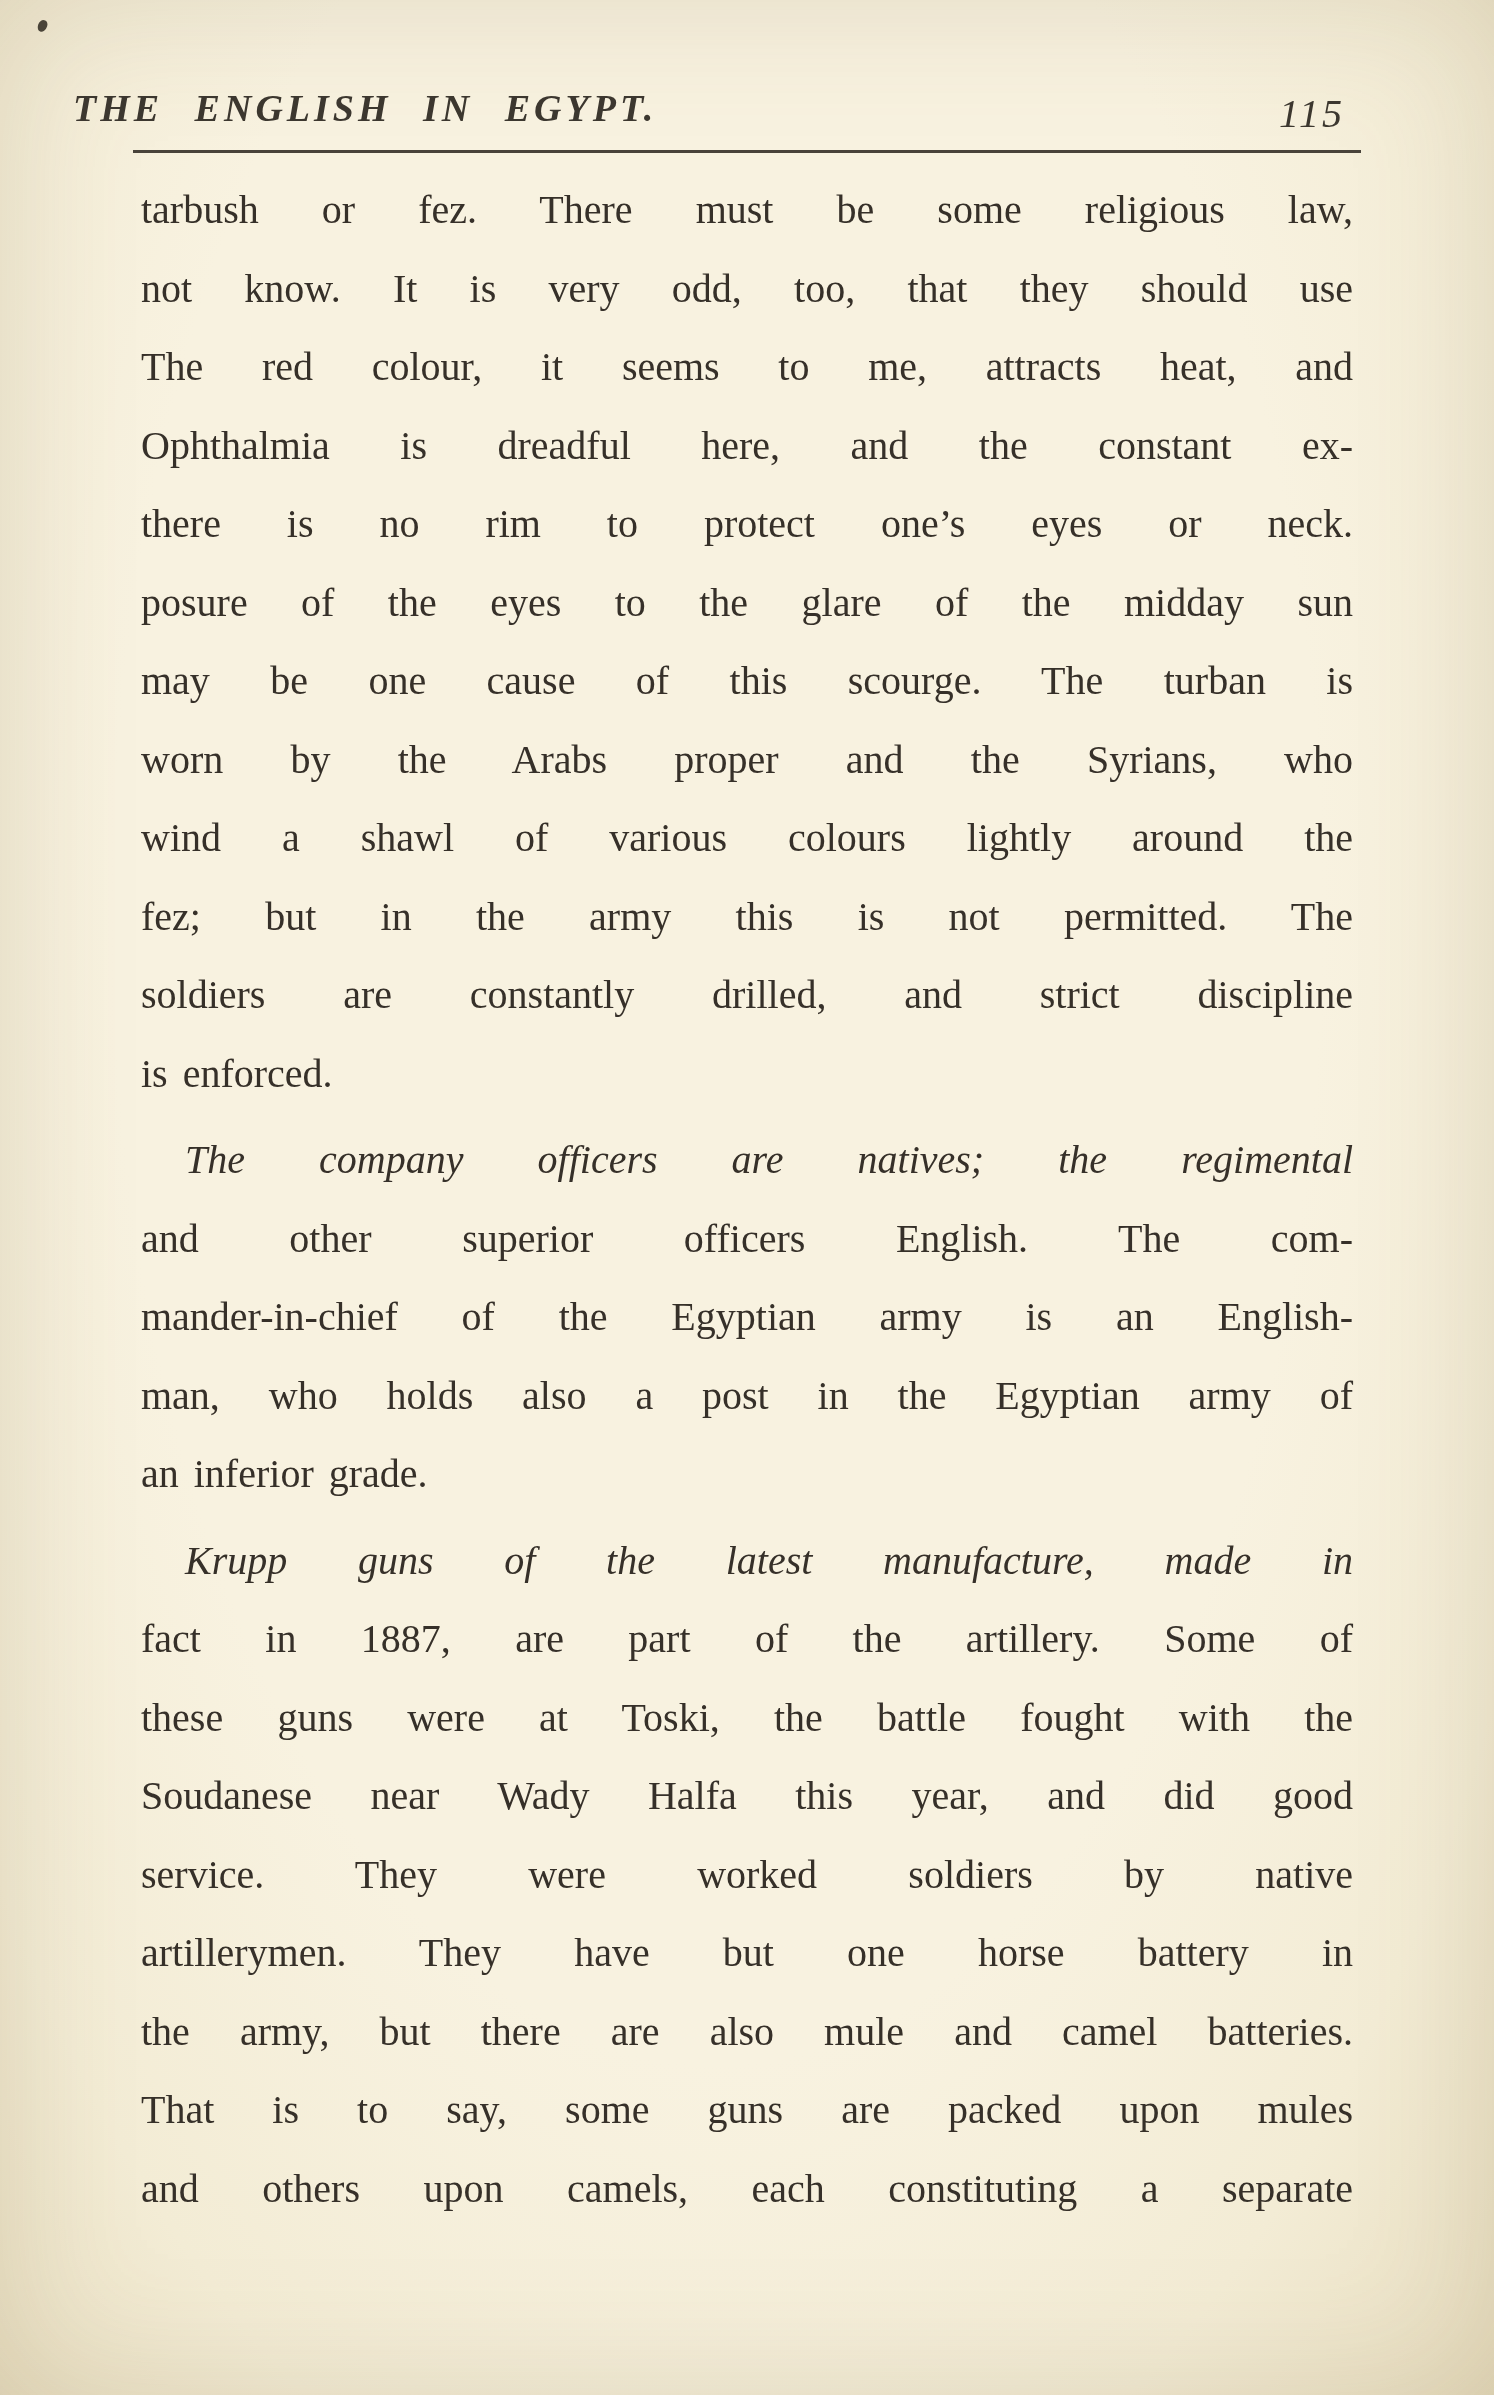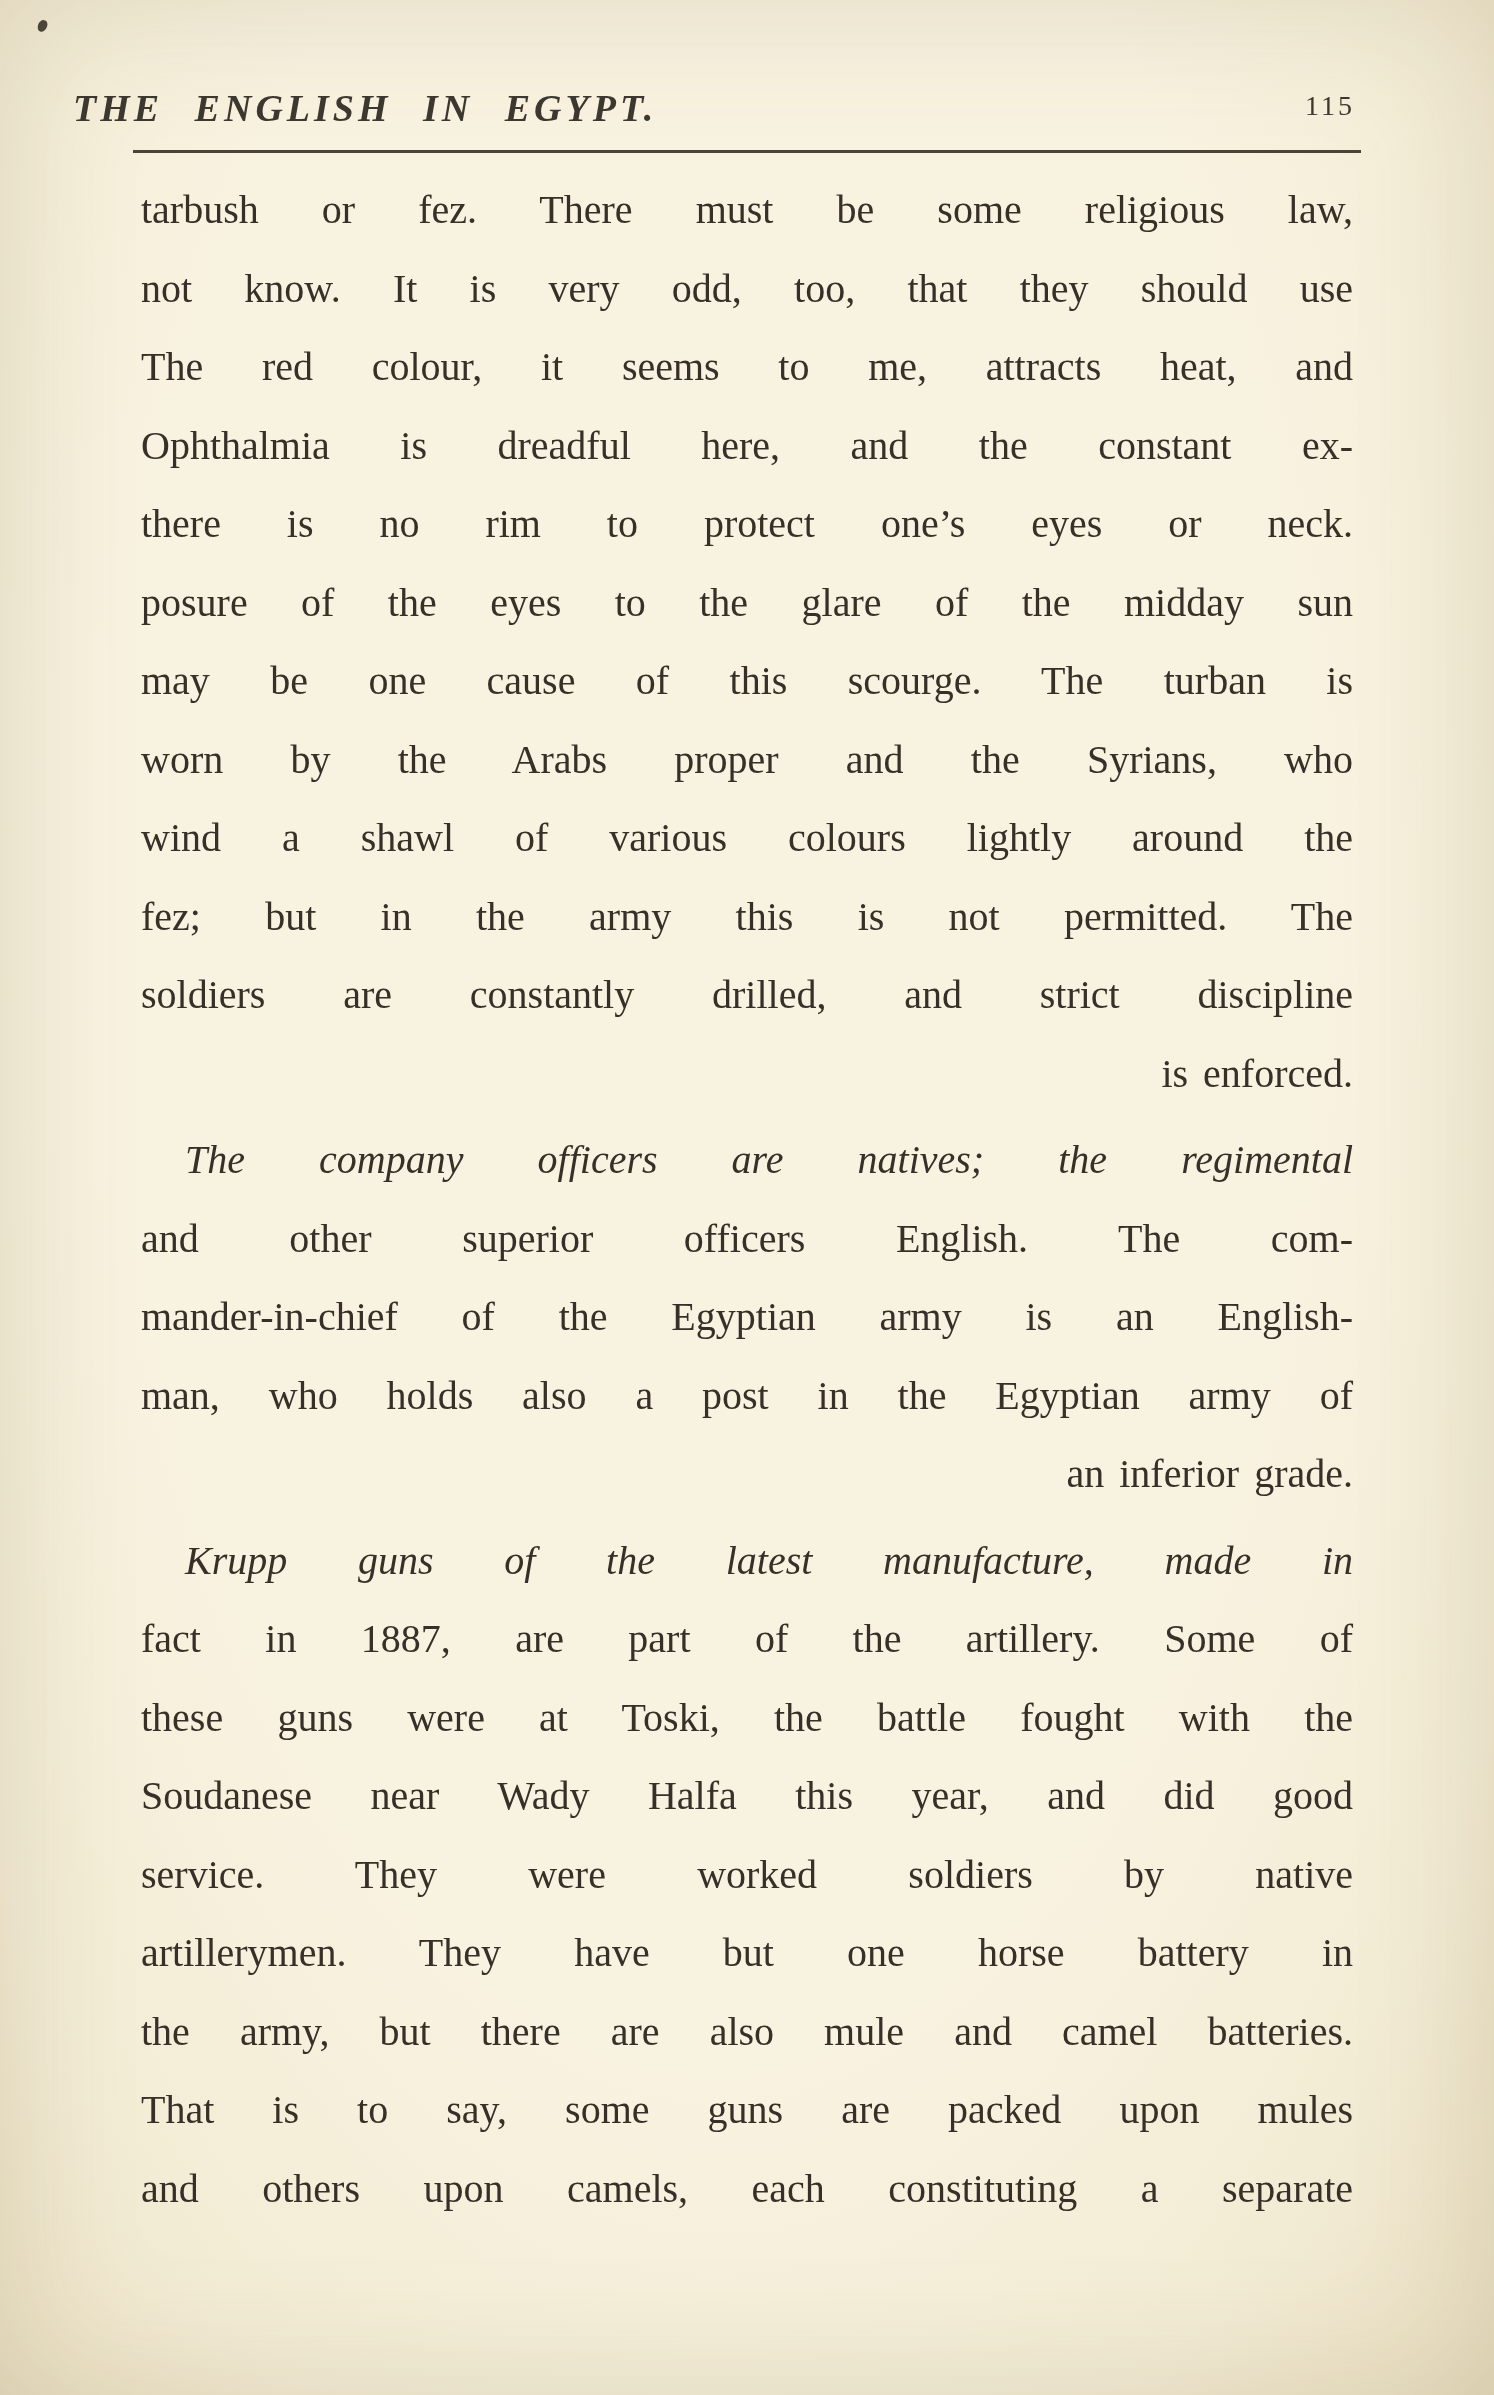--- a/index.html
+++ b/index.html
@@ -42,26 +42,27 @@
     font-style: italic;
     font-weight: bold;
     font-size: 38px;
     letter-spacing: 4px;
     word-spacing: 18px;
     color: #3c372f;
     transform: translateX(-60px);
   }
   .page-number {
     position: absolute;
-    right: 6px;
+    right: 16px;
     top: 4px;
-    font-size: 28px;
+    font-size: 40px;
     letter-spacing: 3px;
     color: #3c372f;
     font-variant-numeric: oldstyle-nums;
+    font-style: italic;
   }
   .head-rule {
     position: absolute;
     top: 150px;
     left: 133px;
     width: 1228px;
     height: 3px;
     background: #49433a;
   }
   .text-body {
@@ -72,21 +73,20 @@
     font-size: 40px;
     line-height: 78.5px;
     color: #363029;
   }
   .paragraph {
     margin: 8px;
   }
   .line {
     white-space: nowrap;
     word-spacing: 5px;
-    text-align: right;
   }
   .line.justified {
     white-space: normal;
     text-align: justify;
     text-align-last: justify;
   }
   .line.indent {
     text-indent: 44px;
     font-style: italic;
   }

